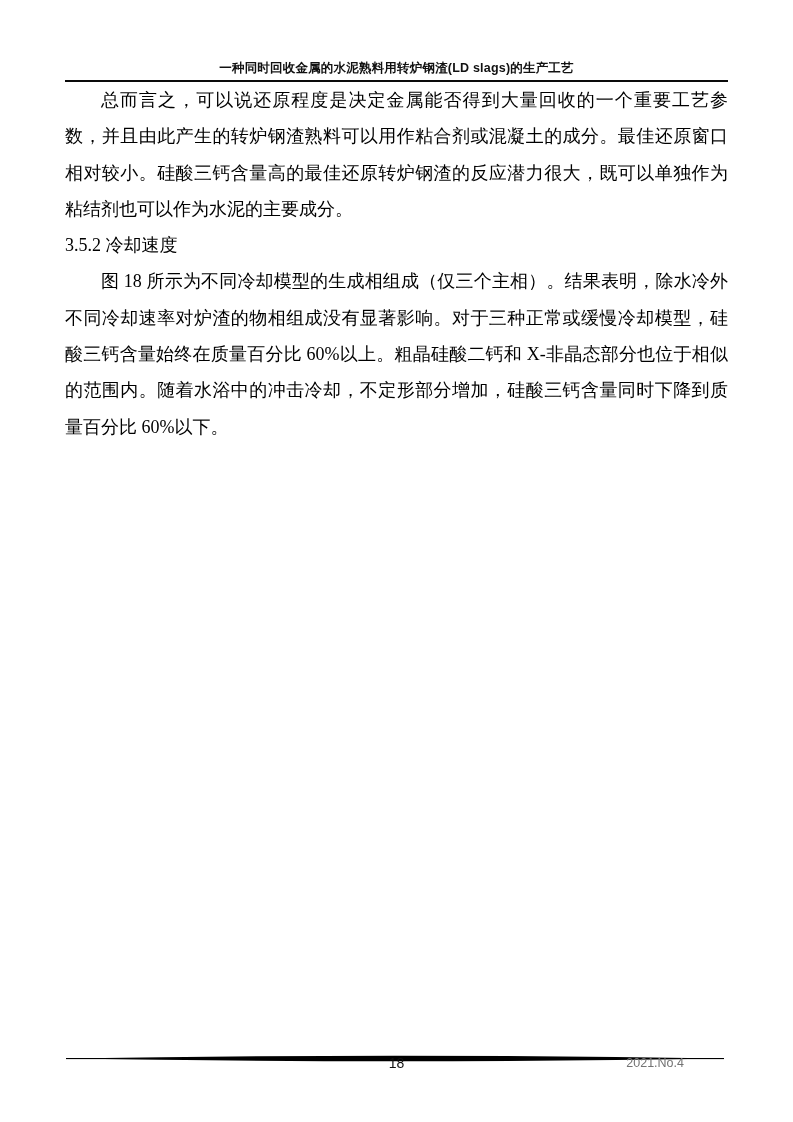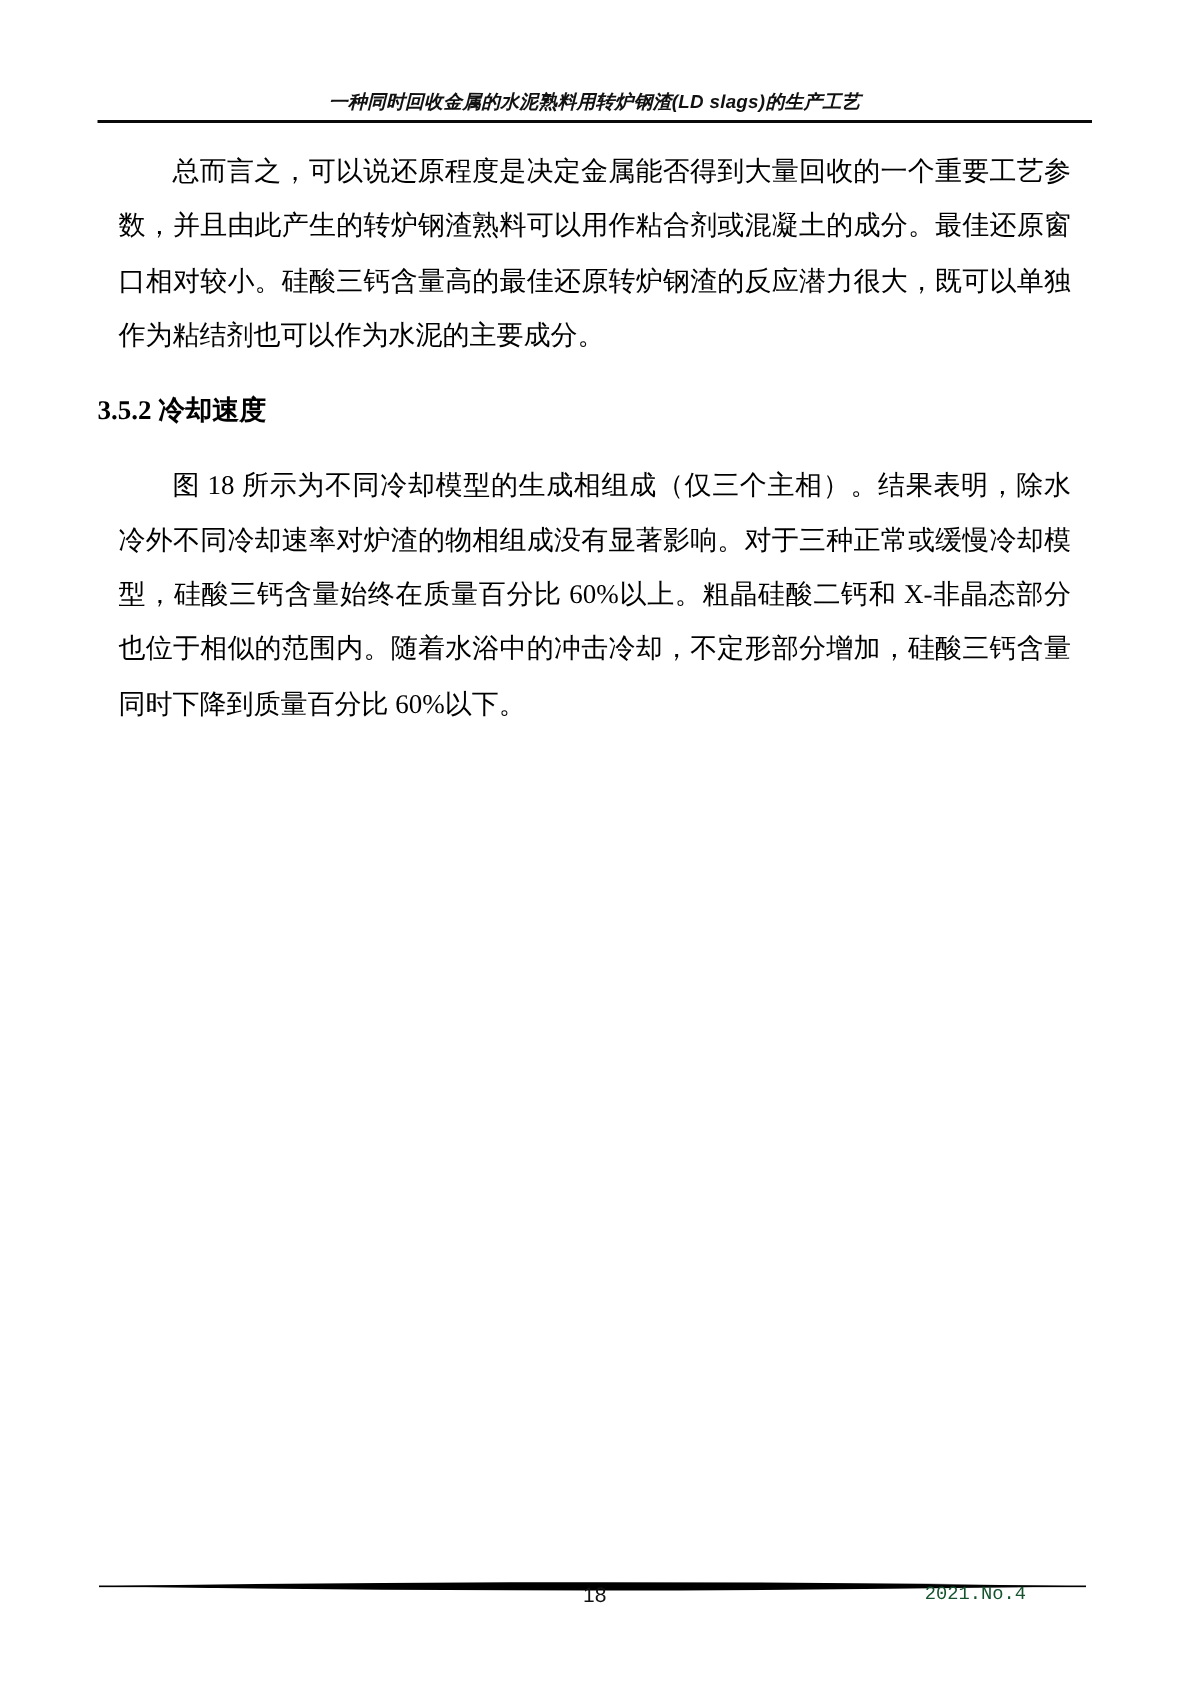--- a/index.html
+++ b/index.html
@@ -17,66 +17,65 @@
   .header-title {
     position: absolute;
     top: 58px; left: 65px; width: 663px;
     text-align: center;
     font-family: "Liberation Sans", "DejaVu Sans", sans-serif;
     font-weight: bold;
     font-size: 12.5px;
     line-height: 20px;
     color: #111111;
     letter-spacing: 0.2px;
-    font-style: italic;
   }
   .header-rule {
     position: absolute;
     top: 80px; left: 65px; width: 663px; height: 2px;
     background: #0a0a0a;
   }
 
   .content {
     position: absolute;
     top: 82px; left: 65px; width: 663px;
     font-size: 18px;
     line-height: 36.3px;
     text-align: justify;
     text-justify: inter-ideograph;
     color: #000000;
   }
-  .content p { margin: 14px; text-indent: 2em; }
+  .content p { margin: 0; text-indent: 2em; }
   .content .section-heading {
     margin: 0;
     font-size: 18px;
-    font-weight: bold;
+    font-weight: normal;
     text-indent: 0;
     line-height: 36.3px;
   }
 
   .footer-rule {
     position: absolute;
     top: 1049px; left: 66px; width: 658px; height: 9px;
   }
   .footer-pageno {
     position: absolute;
     top: 1056px; left: 65px; width: 663px;
     text-align: center;
     font-family: "Liberation Sans", "DejaVu Sans", sans-serif;
     font-size: 14px;
     line-height: 15px;
     color: #111111;
   }
   .footer-issue {
     position: absolute;
     top: 1056px; right: 109px;
-    font-family: Liberation Mono, monospace;
+    font-family: Liberation Sans, sans-serif;
     font-size: 12.5px;
     line-height: 15px;
-    color: #14532d;
+    color: #737373;
   }
 </style>
 </head>
 <body>
 
 <div class="page">
 
   <div class="header-title">一种同时回收金属的水泥熟料用转炉钢渣(LD slags)的生产工艺</div>
 
   <div class="header-rule"></div>

